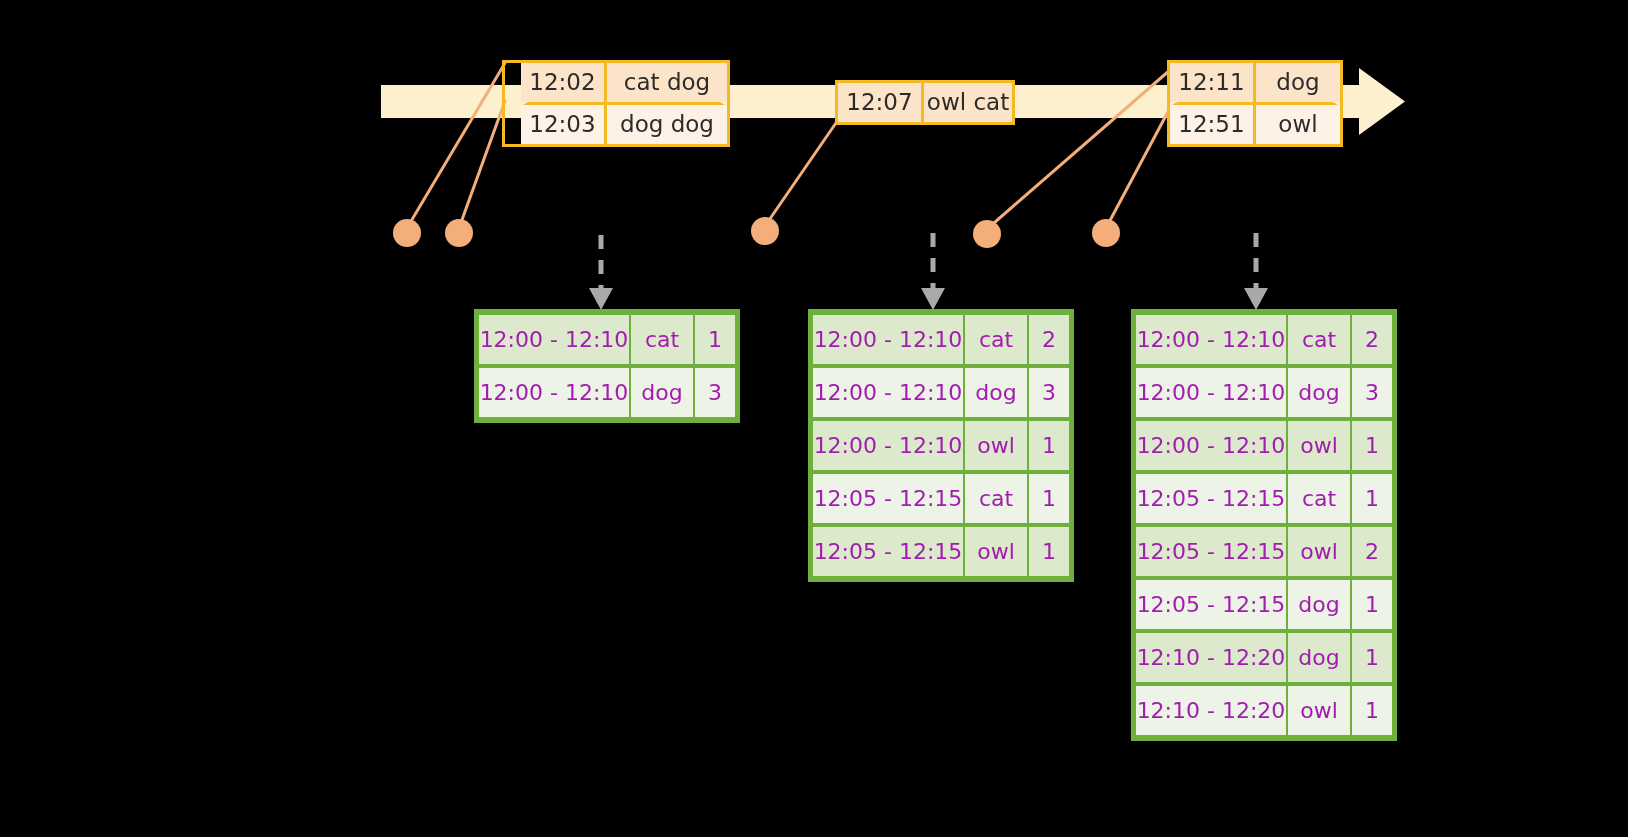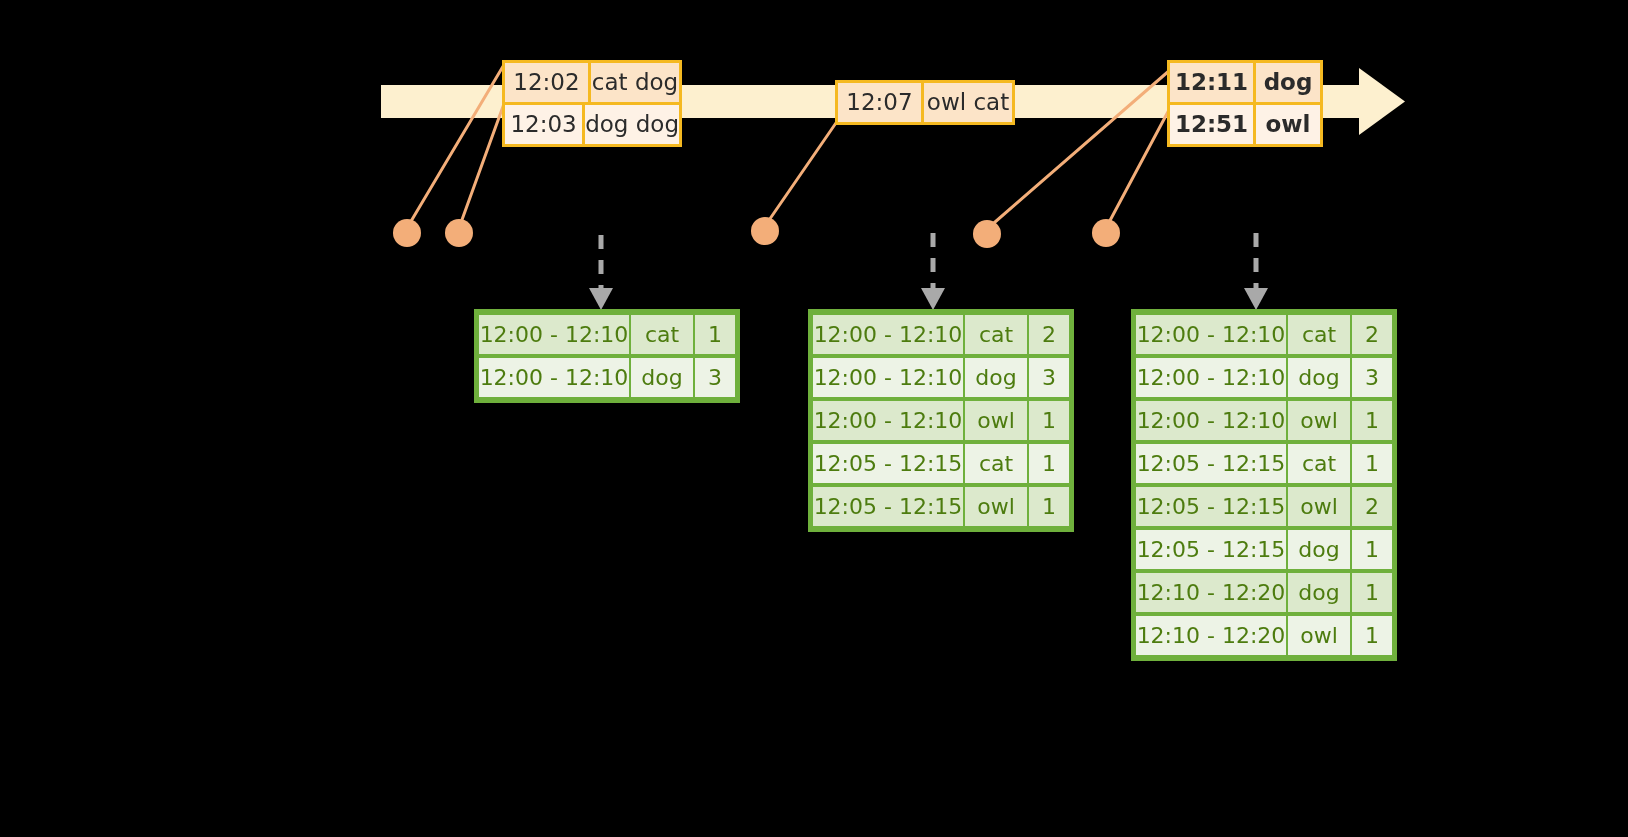--- a/index.html
+++ b/index.html
@@ -13,21 +13,21 @@
 
   
   .evt{
     position:absolute;
     border:3px solid #F5B921;
     box-sizing:border-box;
     display:flex;flex-direction:column;
     z-index:5;
   }
   .evt .erow{display:flex;}
-  .evt .erow + .erow{border-top:3px solid #F5B921;}
+  .evt .erow + .erow{border-top:3px solid #F5B921;border-radius:9px;}
   .evt .ecell{
     box-sizing:border-box;
     display:flex;align-items:center;justify-content:center;
     color:#2b2b2b;font-size:23px;line-height:1;
     height:39px;
     white-space:nowrap;
   }
   .evt .ecell.time{width:86px;border-right:3px solid #F5B921;}
   .evt .ecell.words{flex:1;}
   .shade-a .ecell{background:#FCE4C8;}
@@ -38,22 +38,22 @@
     position:absolute;
     border:4px solid #6FB03C;
     box-sizing:border-box;
     z-index:4;
     background:#6FB03C;
   }
   .grow{display:flex;}
   .gcell{
     box-sizing:border-box;
     display:flex;align-items:center;justify-content:center;
-    color:#4d7c0f;font-size:22px;line-height:1;
-    height:39px;
+    color:#a21caf;font-size:22px;line-height:1;
+    height:49px;
     white-space:nowrap;
     margin:2px 1px;
   }
   .gcell.win{width:150px;}
   .gcell.word{width:62px;}
   .gcell.cnt{width:40px;}
   .gr-a .gcell{background:#DCE9CC;}
   .gr-b .gcell{background:#EDF3E6;}
 </style>
 </head>
@@ -93,39 +93,39 @@
         <line x1="933" y1="233" x2="933" y2="288" stroke-dasharray="14 11"></line>
         <path d="M921 288 L933 310 L945 288 Z" fill="#A9A9A9" stroke="none"></path>
       </g>
       <g>
         <line x1="1256" y1="233" x2="1256" y2="288" stroke-dasharray="14 11"></line>
         <path d="M1244 288 L1256 310 L1268 288 Z" fill="#A9A9A9" stroke="none"></path>
       </g>
     </g>
   </svg>
 
-  <div class="evt" style="left:502px;top:60px;width:180px;">
+  <div class="evt" style="left:502px;top:60px;width:228px;padding-left:16px;">
     <div class="erow shade-a">
       <div class="ecell time">12:02</div>
       <div class="ecell words">cat dog</div>
     </div>
     <div class="erow shade-b">
       <div class="ecell time">12:03</div>
       <div class="ecell words">dog dog</div>
     </div>
   </div>
 
   <div class="evt" style="left:835px;top:80px;width:180px;">
     <div class="erow shade-a">
       <div class="ecell time">12:07</div>
       <div class="ecell words">owl cat</div>
     </div>
   </div>
 
-  <div class="evt" style="left:1167px;top:60px;width:156px;font-weight:bold;">
+  <div class="evt" style="left:1167px;top:60px;width:176px;">
     <div class="erow shade-a">
       <div class="ecell time">12:11</div>
       <div class="ecell words">dog</div>
     </div>
     <div class="erow shade-b">
       <div class="ecell time">12:51</div>
       <div class="ecell words">owl</div>
     </div>
   </div>
 

